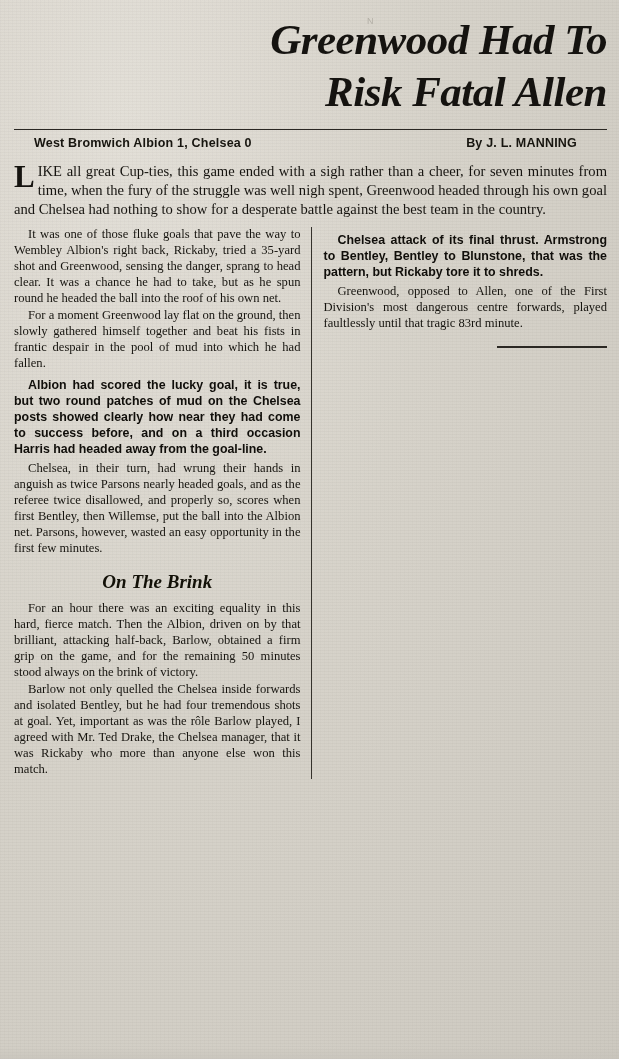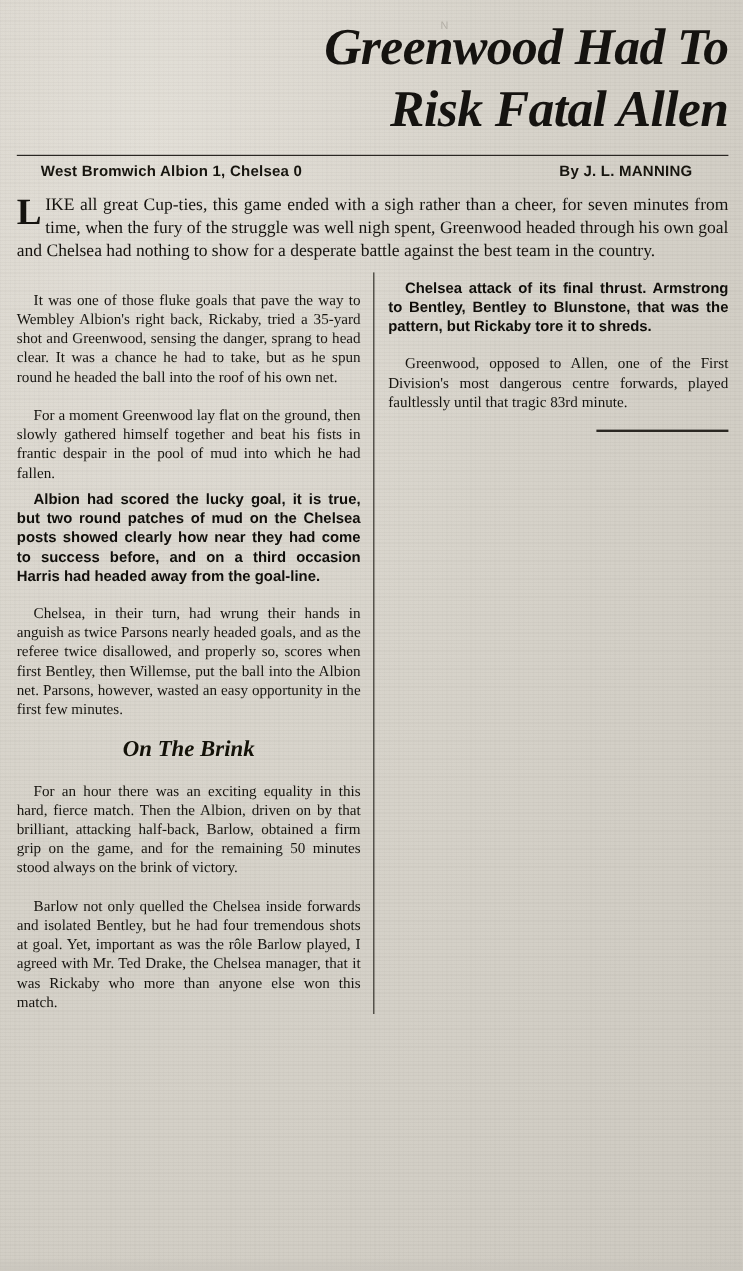--- a/index.html
+++ b/index.html
@@ -93,21 +93,21 @@
   .col-left { padding-right: 10px; }
   .col-right {
     padding-left: 12px;
     border-left: 1.5px solid #35322c;
   }
   .body-p {
     font-size: 12.6px;
     line-height: 1.27;
     text-align: justify;
     color: #16140f;
-    margin: 16px 0 1px 0;
+    margin: 0 0 1px 0;
     text-indent: 14px;
     font-family: "Liberation Serif", serif;
   }
   .bold-p {
     font-weight: bold;
     font-size: 12.4px;
     line-height: 1.30;
     text-align: justify;
     color: #100e0a;
     margin: 5px 0 4px 0;

